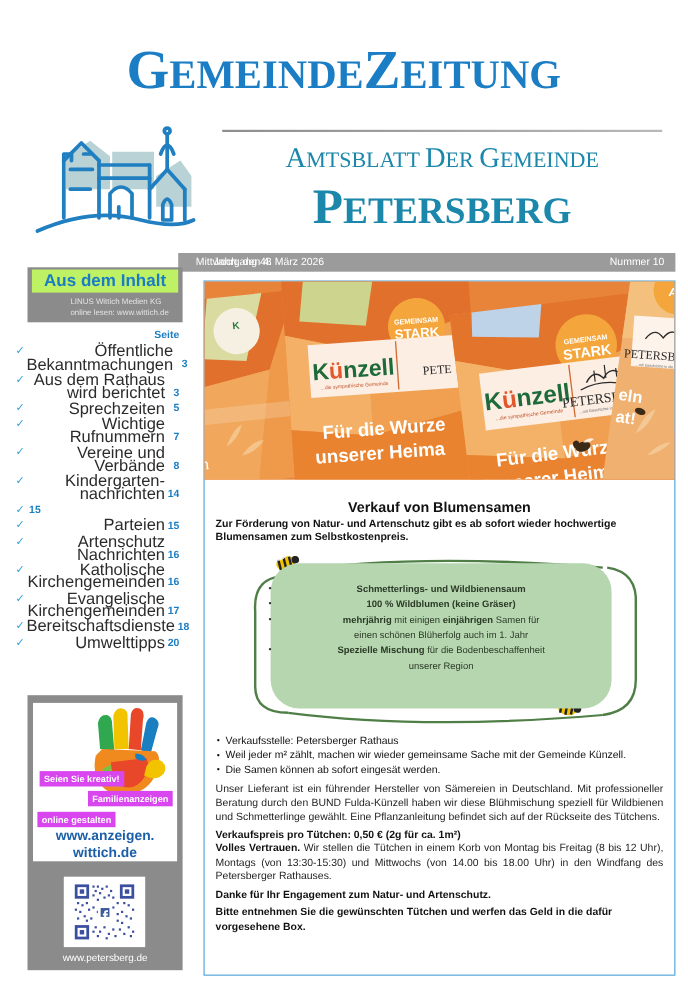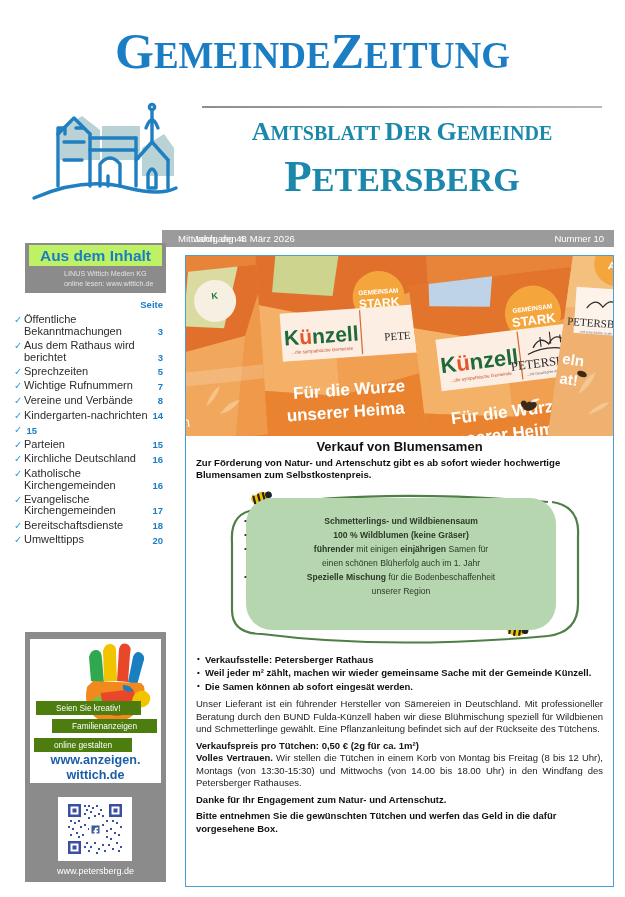--- a/index.html
+++ b/index.html
@@ -10,21 +10,21 @@
     overflow: hidden;
   }
   #page {
     position: relative;
     width: 625px; height: 897px;
     background: #fff;
   }
 
   
   .masthead {
-    position: absolute; left: 0; top: 0; width: 625px; height: 228px;
+    position: absolute; left: 0; top: 12px; width: 625px; height: 228px;
   }
   .mast-title {
     position: absolute; left: 0; top: 26px; width: 625px;
     text-align: center;
     font-family: "Liberation Serif", serif;
     font-weight: bold;
     color: #1b7ec4;
     font-size: 50px;
     letter-spacing: 0px;
     line-height: 1;
@@ -40,21 +40,21 @@
     position: absolute; left: 196px; top: 100px; width: 412px; height: 120px;
   }
   .sub-rule {
     position: absolute; left: 6px; top: 6px; width: 400px; height: 2px;
     background: linear-gradient(to right,#8e8e8e,#b8b8b8);
   }
   .sub-line1 {
     position: absolute; left: 0; top: 19px; width: 412px;
     text-align: center;
     font-family: "Liberation Serif", serif;
-    font-weight: bold; color: #1b87ab;
+    font-weight: normal; color: #1b87ab;
     font-size: 26px; line-height: 1; white-space: nowrap;
   }
   .sub-line1 .cap { font-size: 26px; }
   .sub-line1 .sm { font-size: 20px; }
   .sub-line2 {
     position: absolute; left: 0; top: 54px; width: 412px;
     text-align: center;
     font-family: "Liberation Serif", serif;
     font-weight: bold; color: #1b87ab;
     font-size: 45px; line-height: 1; white-space: nowrap;
@@ -105,21 +105,21 @@
     padding: 1.3px 0;
     min-height: 12px;
   }
   .toc-check {
     width: 13px; flex: 0 0 13px;
     color: #2e9fd6; font-size: 10px; line-height: 12px;
     padding-left: 3px;
   }
   .toc-label {
     flex: 1 1 auto;
-    color: #2b2b2b; font-size: 11px; line-height: 11.6px;
+    color: #2b2b2b; font-size: 15px; line-height: 11.6px; text-align: right;
   }
   .toc-page {
     flex: 0 0 16px; text-align: right;
     color: #1b7ec4; font-size: 9.5px; font-weight: bold;
     line-height: 11.6px;
     align-self: flex-end;
     padding-right: 3px;
   }
 
   
@@ -128,22 +128,22 @@
     background: #8b8b8b;
   }
   .ad-white {
     position: absolute; left: 5px; top: 7px; width: 131px; height: 144px;
     background: #ffffff;
     overflow: hidden;
   }
   .ad-hand { position: absolute; right: 6px; top: 2px; }
   .ad-tagbox {
     position: absolute;
-    background: #4d7c0f; color: #ffffff;
-    font-size: 8.3px; padding: 2px 20px; white-space: nowrap;
+    background: #d946ef; color: #ffffff;
+    font-size: 8.3px; padding: 2px 4px; white-space: nowrap; font-weight: bold;
   }
   .ad-t1 { left: 6px; top: 62px; }
   .ad-t2 { right: 4px; top: 80px; }
   .ad-t3 { left: 4px; top: 99px; }
   .ad-url {
     position: absolute; left: 0; top: 114px; width: 131px;
     text-align: center; color: #1b5fa8;
     font-size: 12.6px; font-weight: bold; line-height: 14.5px;
   }
   .ad-qr {
@@ -158,21 +158,21 @@
   
   .article {
     position: absolute; left: 185px; top: 255px; width: 429px; height: 632px;
     border: 1px solid #4a9fd8;
     background: #ffffff;
   }
   .photo {
     position: relative; width: 427px; height: 180px; overflow: hidden;
     background: #e8833a;
   }
-  .art-body { padding: 3px 10px 6px 10px; position: relative; }
+  .art-body { padding: 17px 10px 6px 10px; position: relative; }
   .art-head {
     text-align: center; font-size: 13px; font-weight: bold; color: #111;
     margin-bottom: 3px;
   }
   .art-intro {
     font-size: 9.6px; font-weight: bold; color: #111; line-height: 12.3px;
     margin-bottom: 2px;
   }
 
   .greenbox-wrap {
@@ -190,21 +190,21 @@
     font-size: 8.6px; color: #2b3a26; line-height: 14px;
     position: relative;
   }
   .green-li b { font-weight: bold; }
   .green-bullet {
     position: absolute; left: -10px; top: 0; font-size: 8px; color: #2b3a26;
   }
 
   .b-list { margin-top: 2px; }
   .b-item {
-    font-size: 9.5px; font-weight: bold; color: #111;
+    font-size: 9.5px; font-weight: normal; color: #111;
     line-height: 12.6px; padding-left: 9px; position: relative;
     margin-bottom: 1px;
   }
   .b-item::before {
     content: "\2022"; position: absolute; left: 1px; top: -0.5px; font-size: 8px;
   }
   .para {
     font-size: 9.5px; color: #1d1d1d; line-height: 12.4px;
     text-align: justify; margin-top: 5px;
   }
@@ -327,21 +327,21 @@
           <span class="toc-check">✓</span>
           <span class="toc-page">15</span>
         </div>
         <div class="toc-item">
           <span class="toc-check">✓</span>
           <span class="toc-label">Parteien</span>
           <span class="toc-page">15</span>
         </div>
         <div class="toc-item">
           <span class="toc-check">✓</span>
-          <span class="toc-label">Kirchliche Deutschland</span>
+          <span class="toc-label">Artenschutz Nachrichten</span>
           <span class="toc-page">16</span>
         </div>
         <div class="toc-item">
           <span class="toc-check">✓</span>
           <span class="toc-label">Katholische Kirchengemeinden</span>
           <span class="toc-page">16</span>
         </div>
         <div class="toc-item">
           <span class="toc-check">✓</span>
           <span class="toc-label">Evangelische Kirchengemeinden</span>
@@ -591,21 +591,21 @@
           <div class="green-li">
             <span class="green-bullet">•</span>
             <b>Schmetterlings- und Wildbienensaum</b>
           </div>
           <div class="green-li">
             <span class="green-bullet">•</span>
             <b>100 % Wildblumen (keine Gräser)</b>
           </div>
           <div class="green-li">
             <span class="green-bullet">•</span>
-            <b>führender</b><span> mit einigen </span><b>einjährigen</b><span> Samen für</span>
+            <b>mehrjährig</b><span> mit einigen </span><b>einjährigen</b><span> Samen für</span>
           </div>
           <div class="green-li">
             <span>einen schönen Blüherfolg auch im 1. Jahr</span>
           </div>
           <div class="green-li">
             <span class="green-bullet">•</span>
             <b>Spezielle Mischung</b><span> für die Bodenbeschaffenheit</span>
           </div>
           <div class="green-li">
             <span>unserer Region</span>

